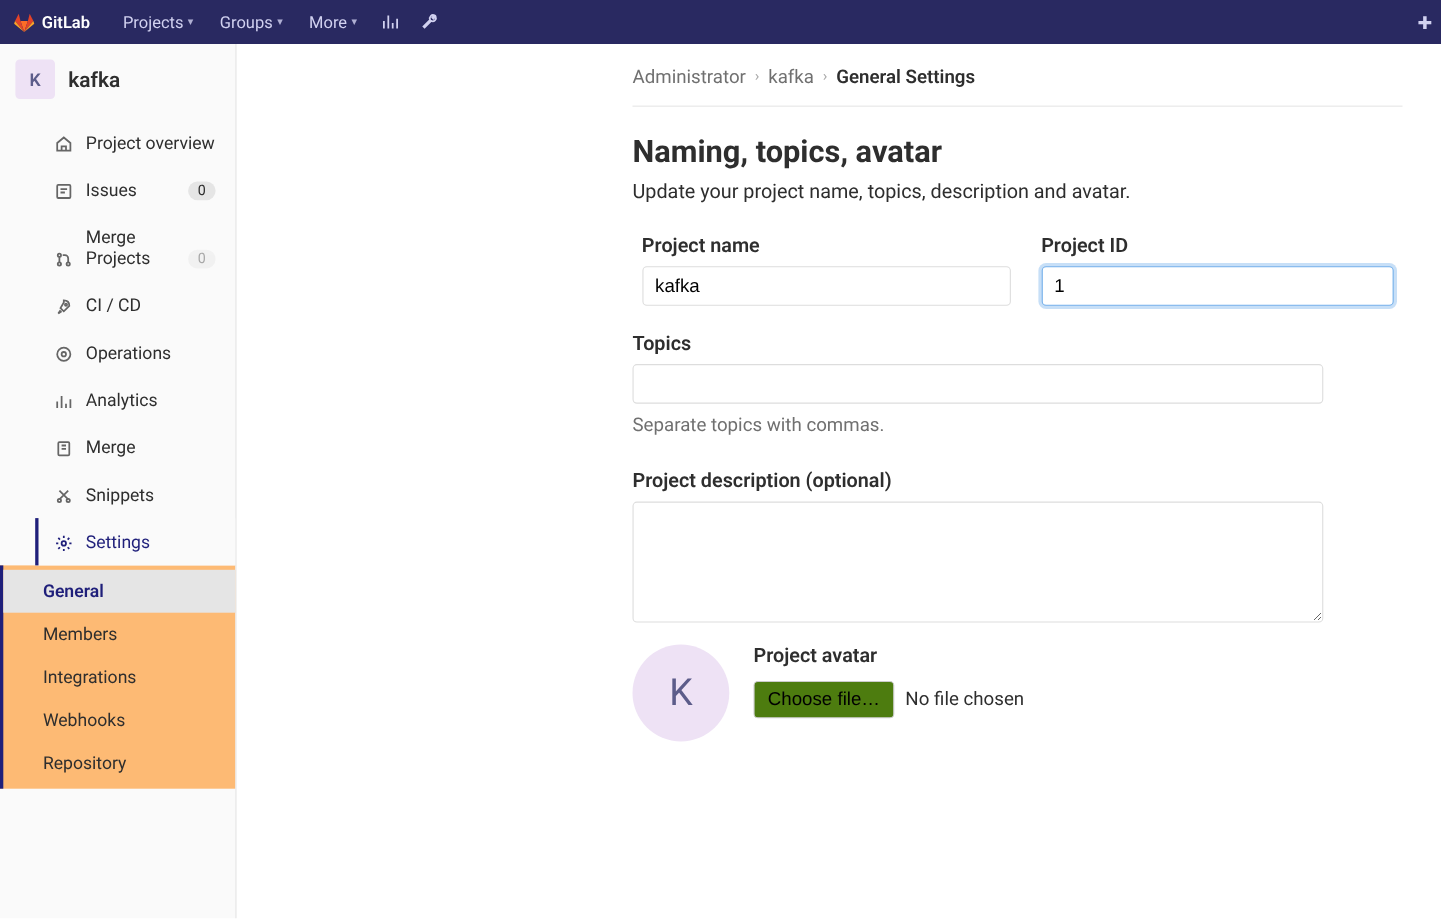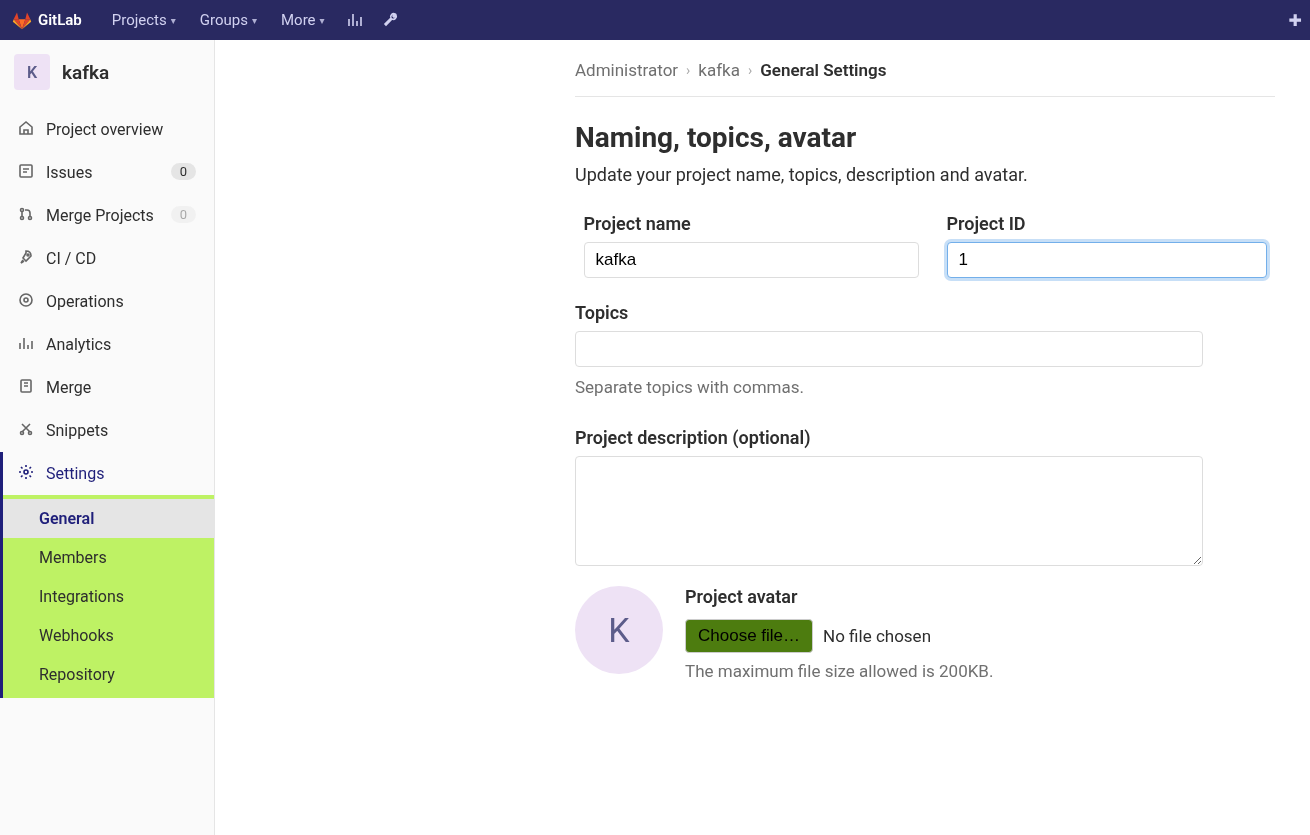--- a/index.html
+++ b/index.html
@@ -16,29 +16,29 @@
 .layout { display: flex; height: calc(100vh - 40px); }
 .sidebar { width: 215px; background: #fafafa; border-right: 1px solid #e5e5e5; overflow-y: auto; font-size: 16px; position: relative; }
 .sidebar::-webkit-scrollbar { width: 10px; }
 .sidebar::-webkit-scrollbar-thumb { background: #ccc; border-radius: 5px; }
 .sidebar::-webkit-scrollbar-track { background: transparent; }
 
 .project-header { display: flex; align-items: center; gap: 12px; padding: 14px 14px 18px; }
 .project-badge { width: 36px; height: 36px; background: #eee2f5; color: #5c5c8a; display: flex; align-items: center; justify-content: center; font-weight: 600; border-radius: 4px; font-size: 16px; }
 .project-title { font-size: 19px; font-weight: 600; color: #2e2e2e; }
 
-.side-item { display: flex; align-items: flex-start; gap: 12px; padding: 12px 18px; color: #2e2e2e; cursor: pointer; position: relative; }
+.side-item { display: flex; align-items: flex-end; gap: 12px; padding: 12px 18px; color: #2e2e2e; cursor: pointer; position: relative; margin-left: 32px; }
 .side-item .icon { width: 16px; height: 16px; display: flex; align-items: center; justify-content: center; color: #666; flex-shrink: 0; }
 .side-item .label { flex: 1; }
 .side-item .badge { background: #e5e5e5; color: #2e2e2e; border-radius: 10px; padding: 1px 9px; font-size: 13px; }
 .side-item.active { color: #1f1f7a; background: #fafafa; }
 .side-item.active .icon { color: #1f1f7a; }
 .side-item.active::before { content: ""; position: absolute; left: 0; top: 0; bottom: 0; width: 3px; background: #1f1f7a; }
 
-.sub-items { background: #bef264; padding: 4px 0; border-left: 3px solid #1f1f7a; }
+.sub-items { background: #fdba74; padding: 4px 0; border-left: 3px solid #1f1f7a; }
 .sub-item { padding: 10px 14px 10px 36px; cursor: pointer; color: #2e2e2e; font-size: 16px; }
 .sub-item.active { font-weight: 600; color: #1f1f7a; background: #e5e5e5; }
 
 .main { flex: 1; overflow-y: auto; padding: 0; }
 .content { max-width: 700px; margin-left: 360px; padding-top: 20px; }
 
 .breadcrumb { display: flex; gap: 8px; align-items: center; color: #707070; font-size: 17px; padding-bottom: 16px; border-bottom: 1px solid #e5e5e5; margin-bottom: 24px; }
 .breadcrumb a { color: #707070; text-decoration: none; cursor: pointer; }
 .breadcrumb .sep { color: #aaa; font-size: 14px; }
 .breadcrumb .current { color: #2e2e2e; font-weight: 600; }
@@ -242,18 +242,17 @@
       </div>
 
       <div class="avatar-row">
         <div class="avatar-circle">K</div>
         <div class="avatar-info">
           <h4>Project avatar</h4>
           <div class="file-row">
             <button class="choose-btn">Choose file…</button>
             <span class="file-status">No file chosen</span>
           </div>
-          <div class="avatar-hint">The maximum file size allowed is 200KB.</div>
         </div>
       </div>
     </div>
   </div>
 </div>
 
 </body></html>

